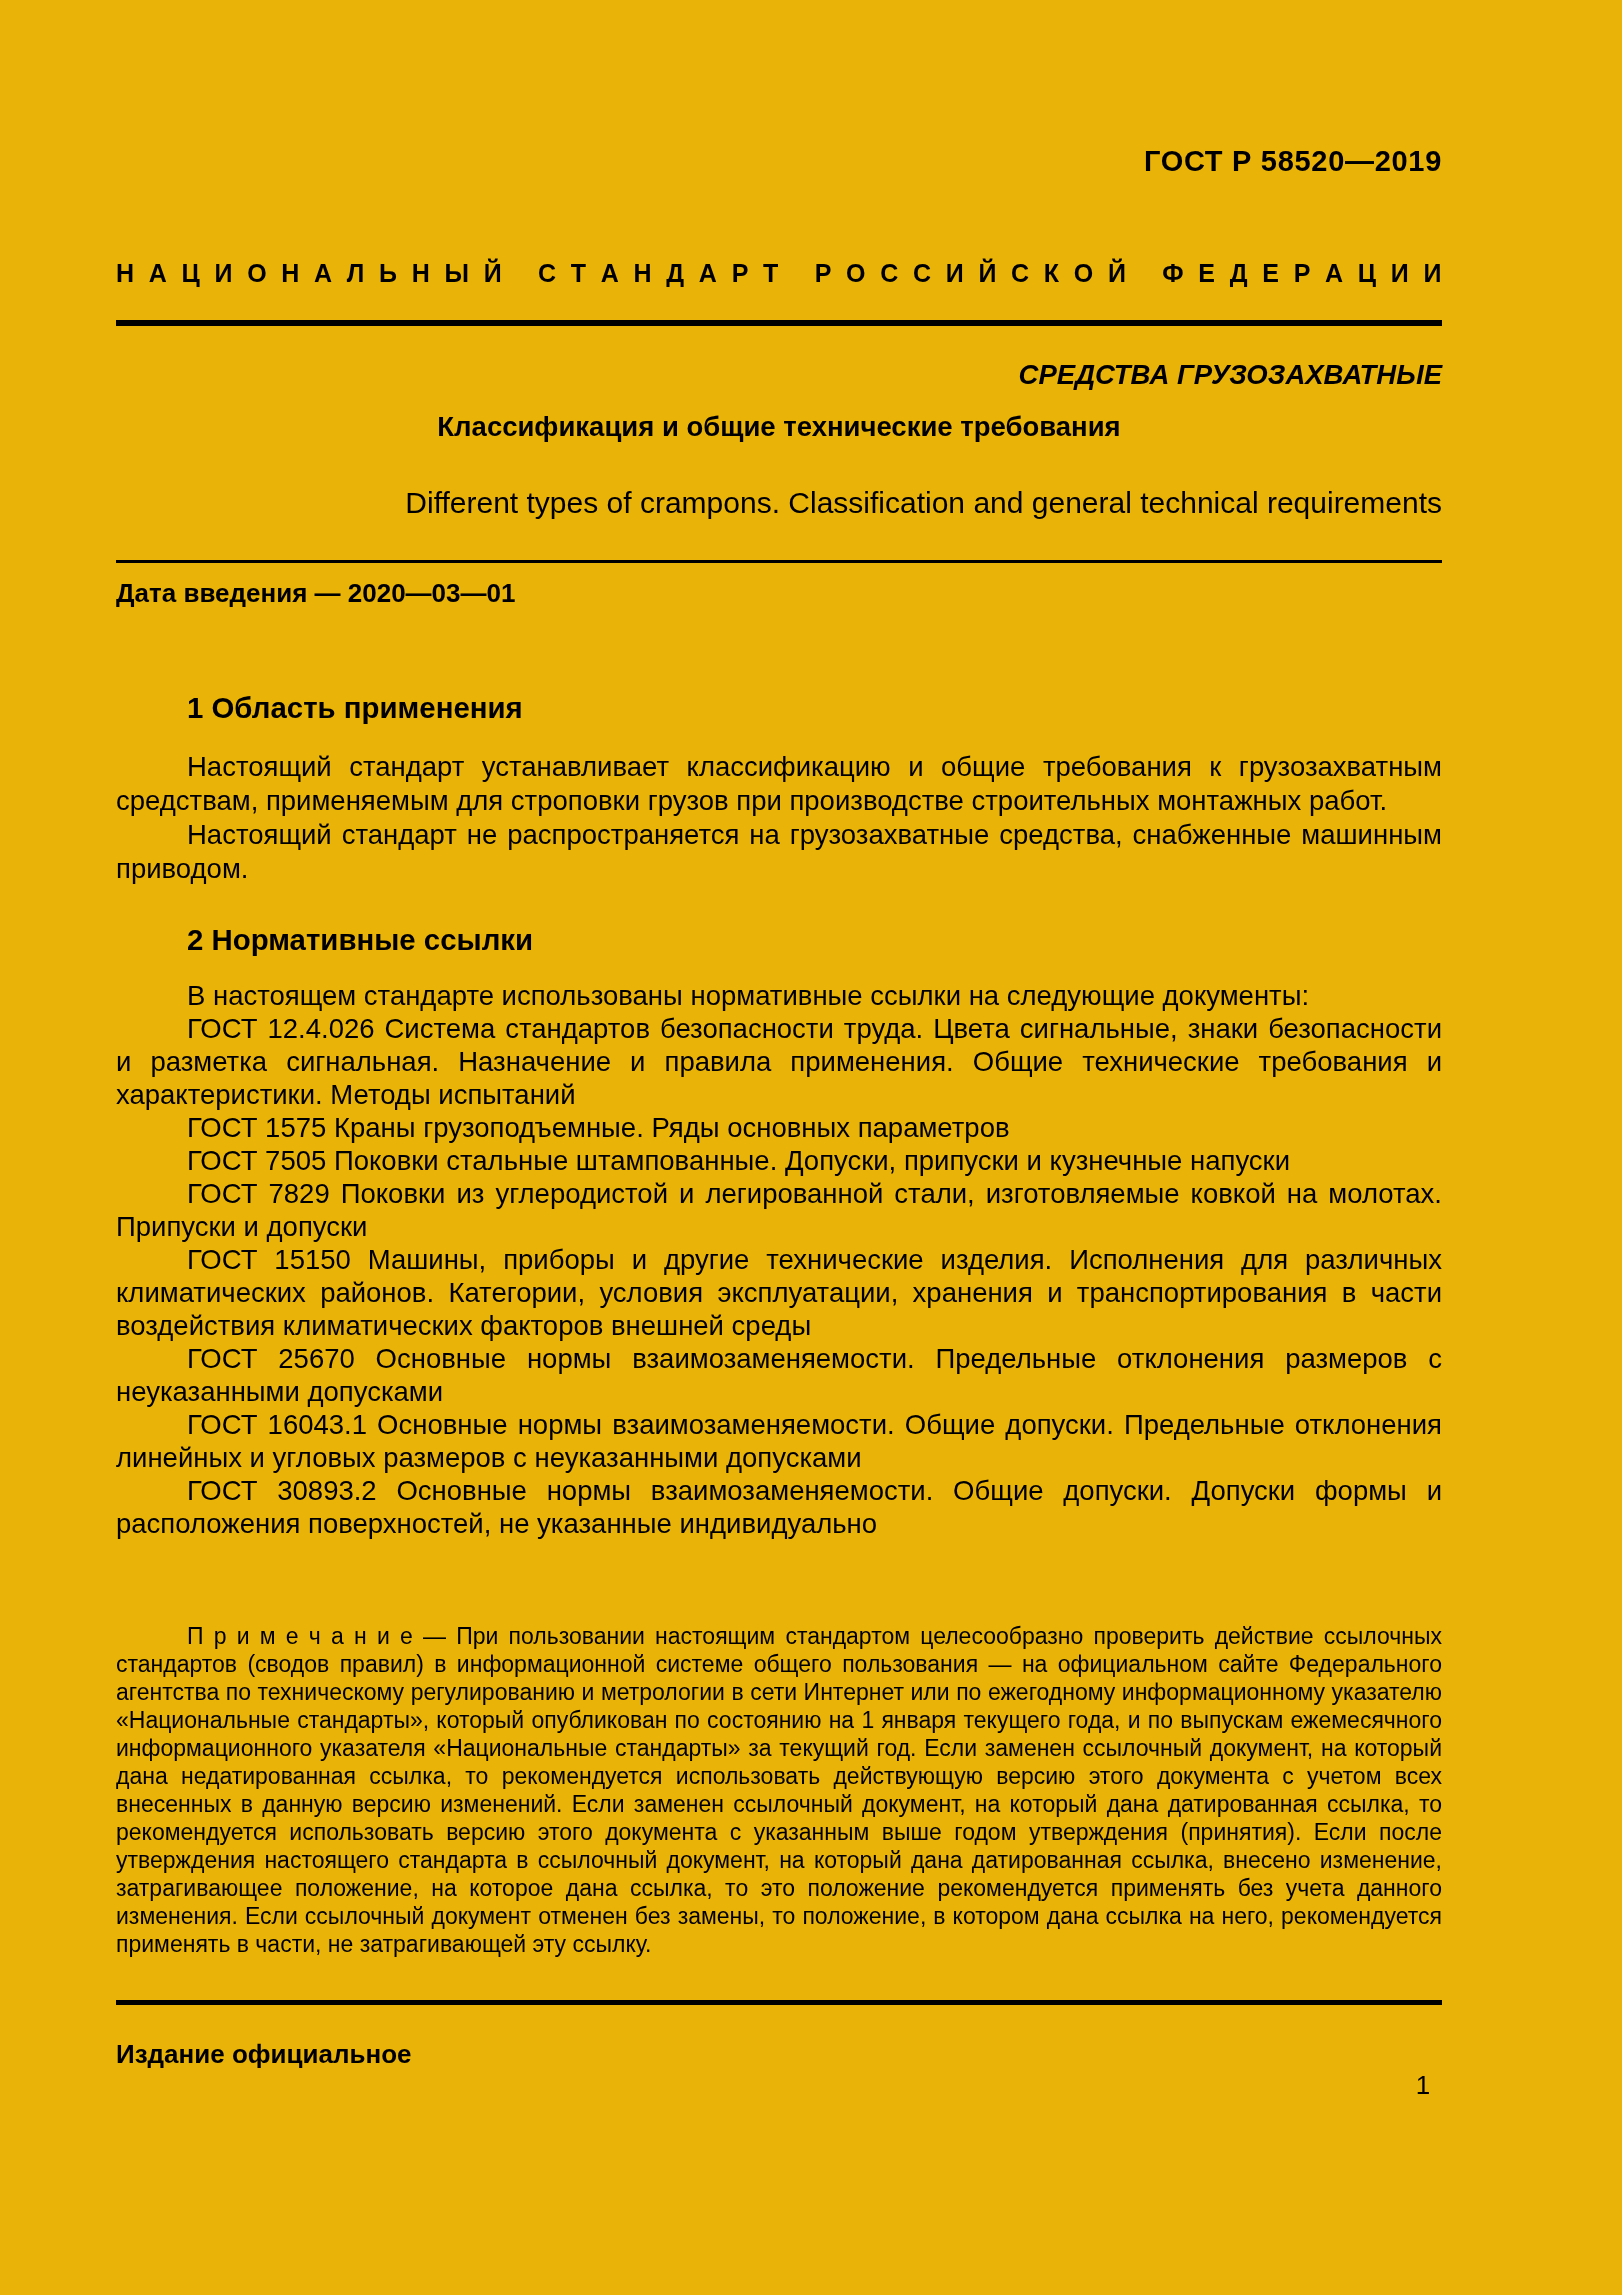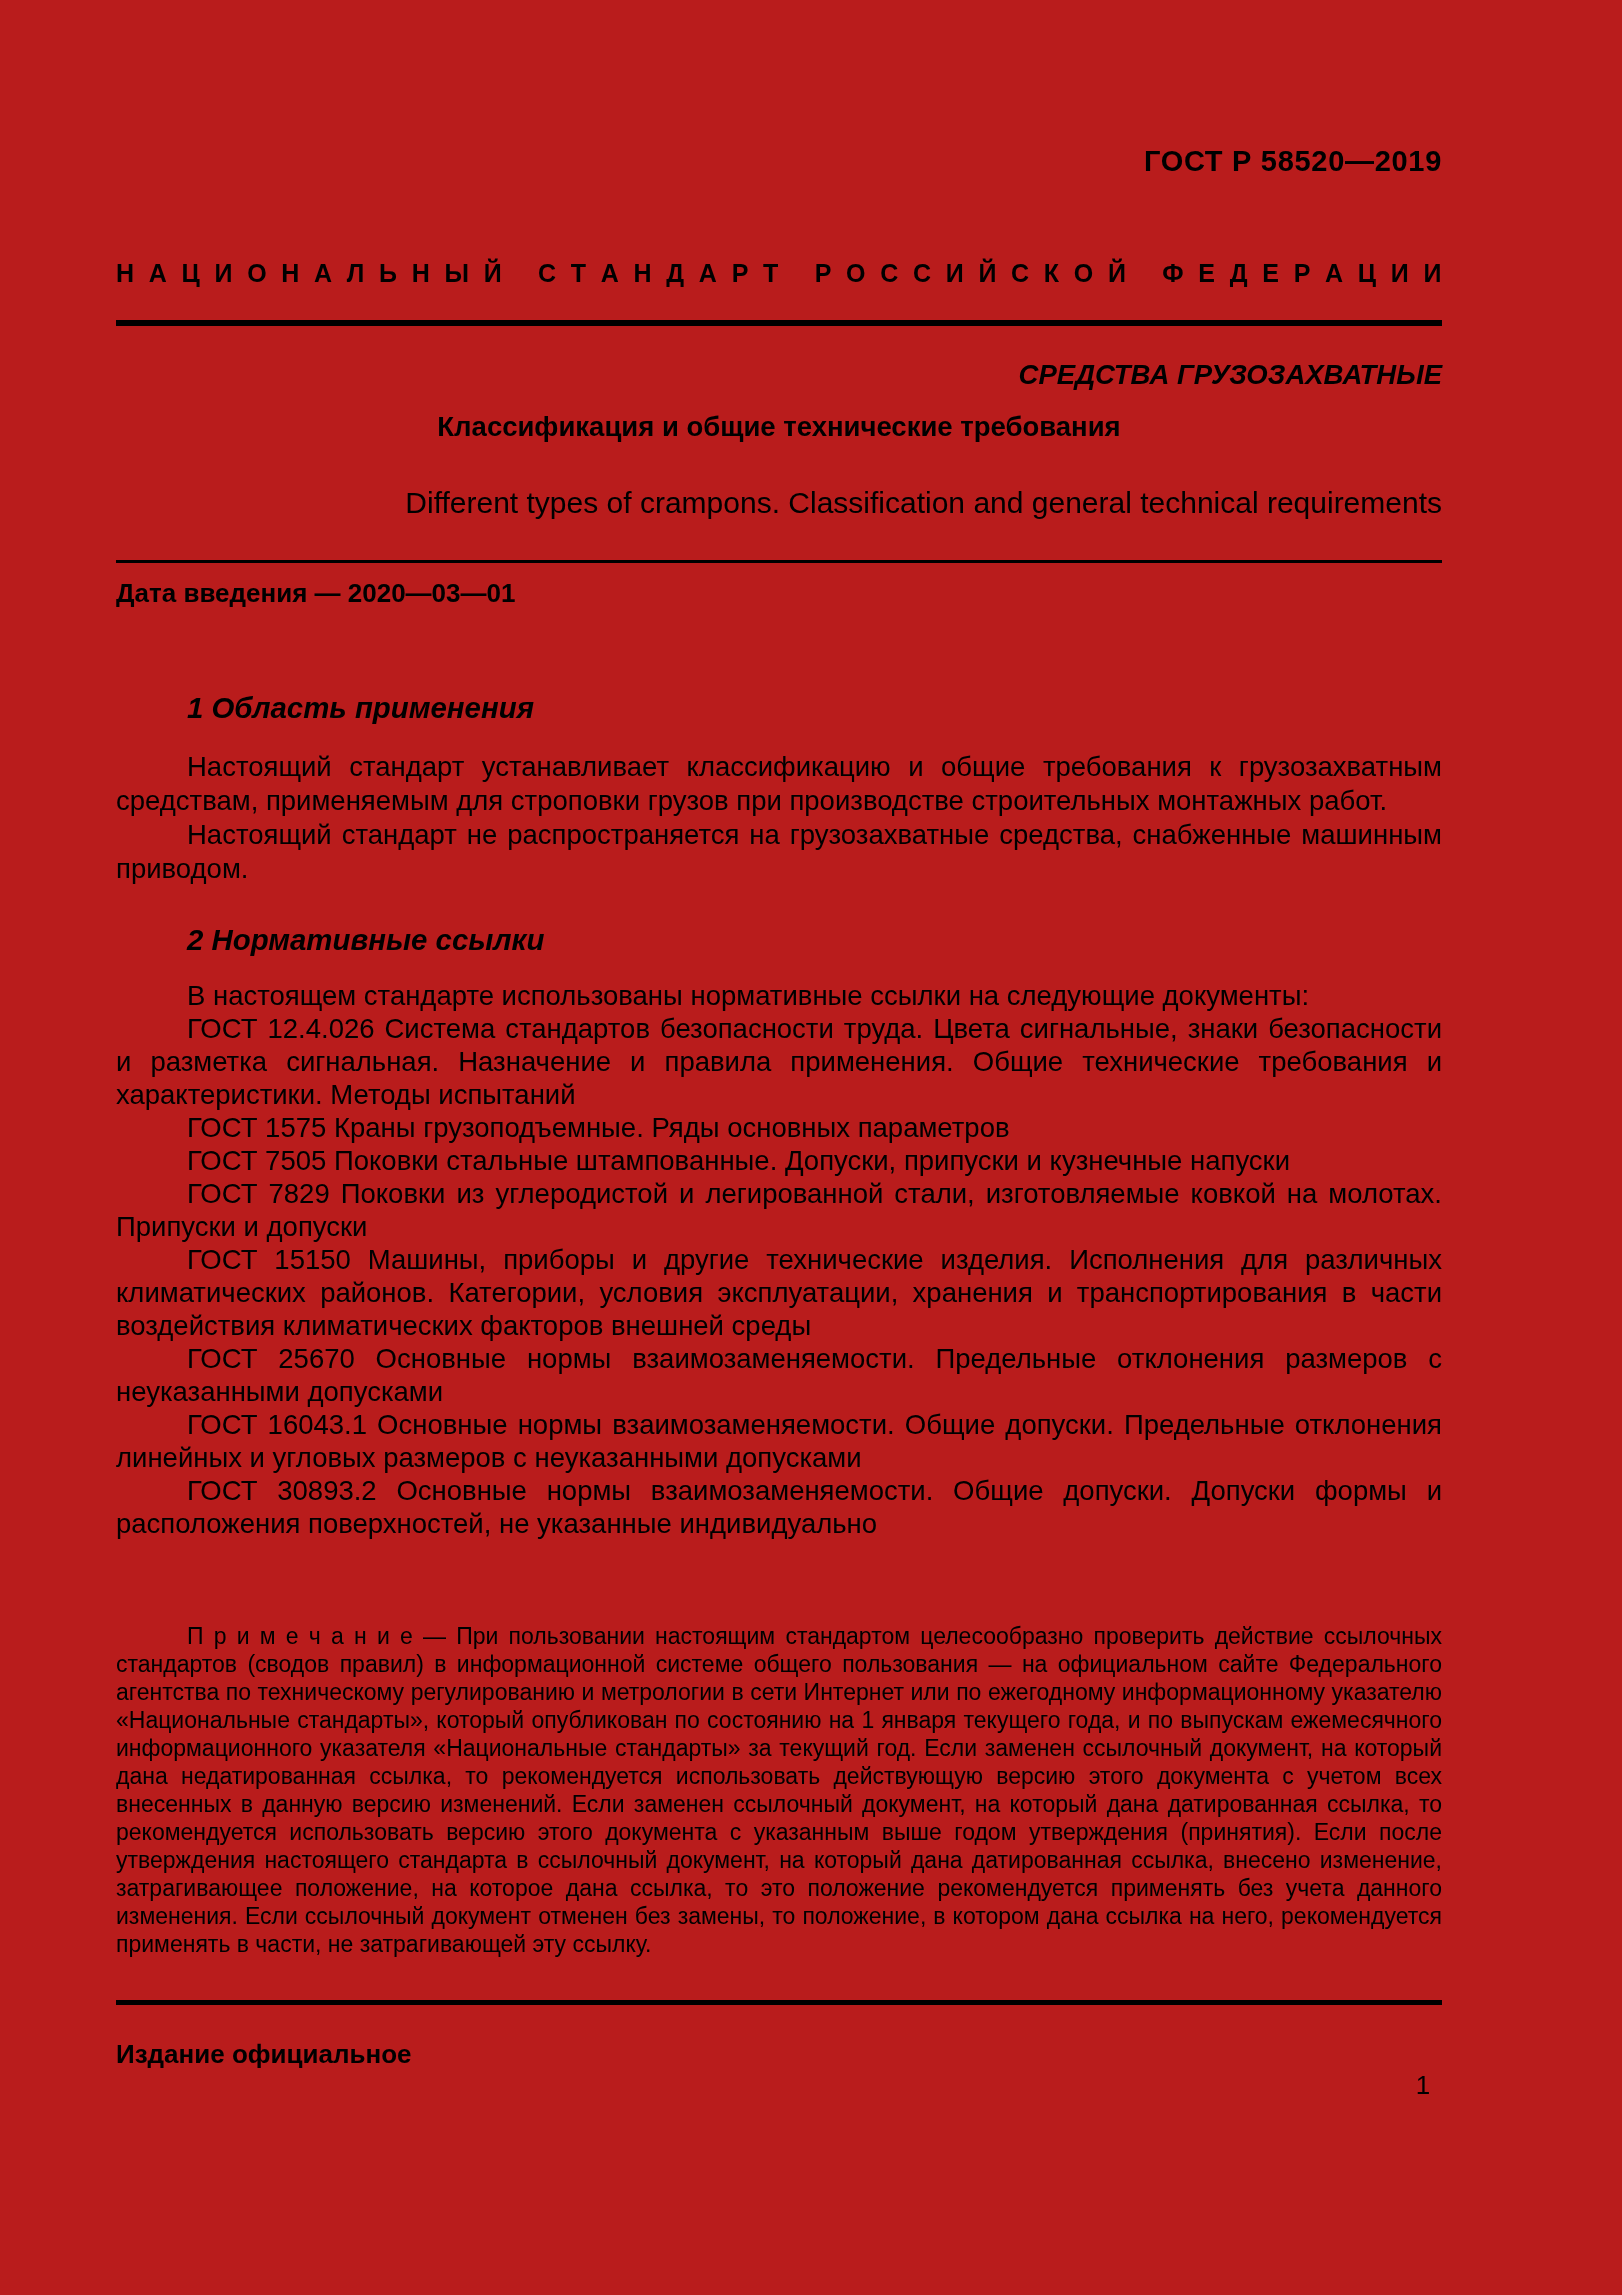--- a/index.html
+++ b/index.html
@@ -1,21 +1,21 @@
 <!DOCTYPE html>
 <html lang="ru" style="font-size:10.5px"><head>
 <meta charset="utf-8">
 <style>
   * { margin: 0; padding: 0; box-sizing: border-box; }
   html, body { background: #ffffff; }
   .page {
     position: relative;
     width: 1623px;
     height: 2295px;
-    background: #b91c1c;
+    background: #eab308;
     color: #000000;
     font-family: "Liberation Sans", sans-serif;
     overflow: hidden;
     padding-left: 16px;
   }
   .abs { position: absolute; left: 116px; width: 1326px; }
 
   .doc-number {
     top: 145px;
     text-align: right;
@@ -31,21 +31,21 @@
   }
   .spread { display: flex; justify-content: space-between; }
   .rule-thick { background: #000; height: 5.9px; }
   .top-rule { top: 320px; }
   .title-main { top: 359px; text-align: right; font-size: 27.5px; font-weight: bold; font-style: italic; }
   .title-sub  { top: 411px; text-align: center; font-size: 27.5px; font-weight: bold; }
   .title-en   { top: 486px; text-align: right; font-size: 30px; }
   .rule-thin { top: 560px; height: 3.3px; background: #000; }
   .date-line { top: 578px; text-align: left; font-size: 26px; font-weight: bold; }
 
-  .sec-heading { font-size: 29.4px; font-weight: bold; padding-left: 71px; font-style: italic; }
+  .sec-heading { font-size: 29.4px; font-weight: bold; padding-left: 71px; }
   .sec1-heading { top: 691px; }
   .sec2-heading { top: 923px; }
 
   .body-text { font-size: 27.5px; line-height: 34px; text-align: justify; }
   .body-text p { text-indent: 71px; }
   .sec1-body { top: 750px; }
   .sec2-body { top: 979px; line-height: 33px; }
 
   .note-text {
     top: 1622px;

